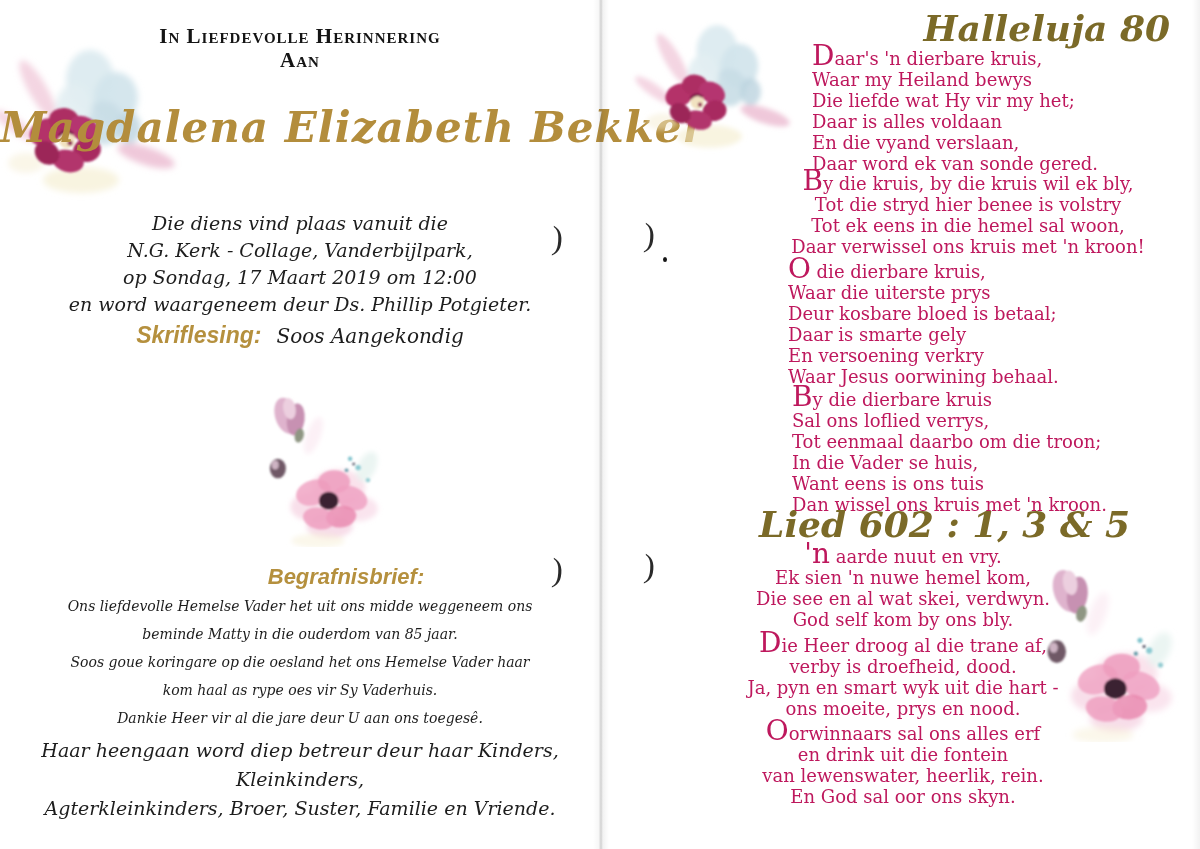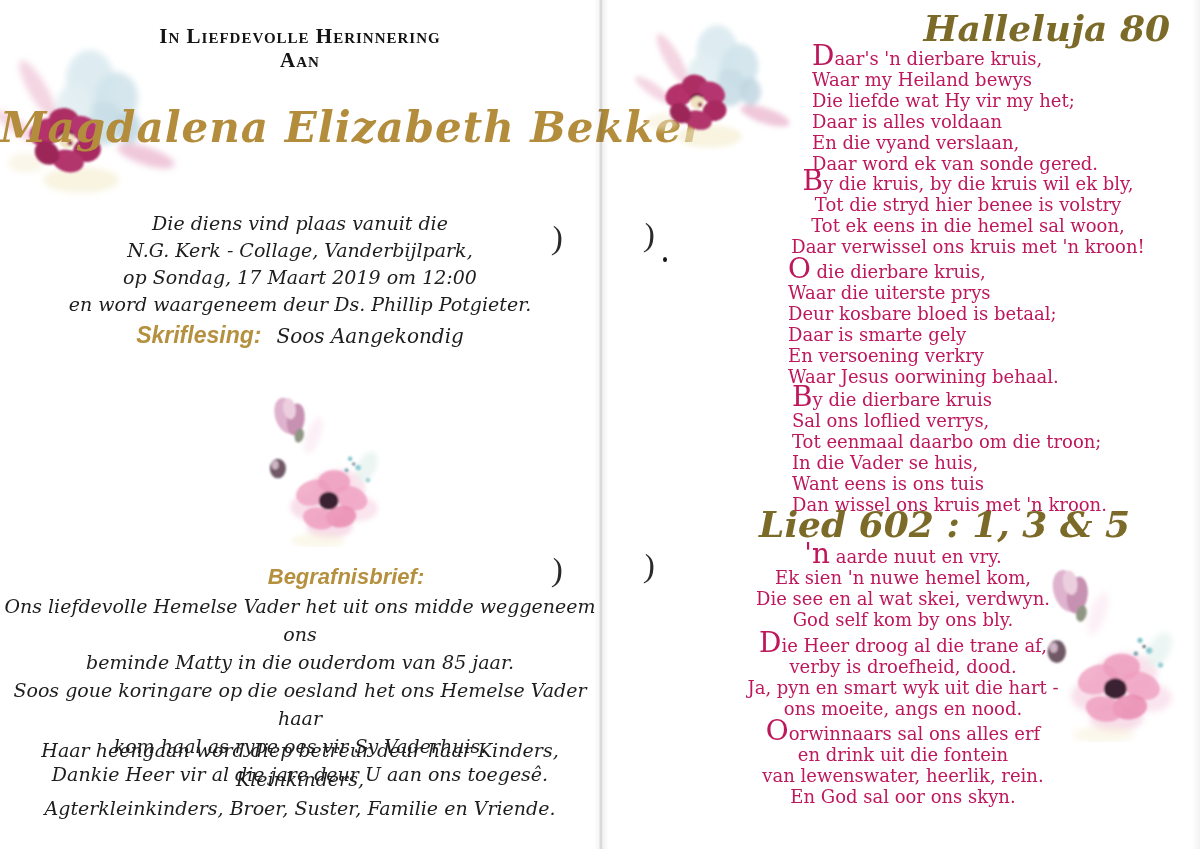--- a/index.html
+++ b/index.html
@@ -29,21 +29,21 @@
   .service-block{position:absolute;left:0;top:210px;width:600px;text-align:center;
     font-size:19px;line-height:27px;font-style:italic;}
 
   .skriflesing{position:absolute;left:0;top:322px;width:600px;text-align:center;font-style:italic;}
   .gold-script{font-family:Liberation Sans, sans-serif;font-style:italic;font-weight:bold;color:#b5903e;}
   .skriflesing .gold-script{font-size:23px;}
   .skriflesing .value{font-size:20px;color:#1d1d1d;margin-left:10px;}
 
   .begrafnis-label{position:absolute;left:0;top:564px;width:600px;text-align:center;font-size:22px;padding-left:46px;}
   .begrafnis-block{position:absolute;left:0;top:592px;width:600px;text-align:center;
-    font-size:19px;line-height:28px;font-style:italic;}
+    font-size:14px;line-height:28px;font-style:italic;}
   .mourning-block{position:absolute;left:0;top:736px;width:600px;text-align:center;
     font-size:19px;line-height:29px;font-style:italic;}
 
   
   .hymn-title{position:absolute;font-family:"DejaVu Serif",serif;font-style:italic;font-weight:600;
     font-size:36px;line-height:36px;color:#7b6a28;text-align:right;}
   .hymn1-title{left:170px;top:10px;width:400px;}
   .hymn2-title{left:130px;top:506px;width:400px;}
 
   .stanza{position:absolute;font-size:18px;line-height:21px;color:#be185d;}
@@ -229,21 +229,21 @@
     <div class="stanza s5">
         <div class="line">'n aarde nuut en vry.</div>
         <div class="line">Ek sien 'n nuwe hemel kom,</div>
         <div class="line">Die see en al wat skei, verdwyn.</div>
         <div class="line">God self kom by ons bly.</div>
       </div>
     <div class="stanza s6">
         <div class="line">Die Heer droog al die trane af,</div>
         <div class="line">verby is droefheid, dood.</div>
         <div class="line">Ja, pyn en smart wyk uit die hart -</div>
-        <div class="line">ons moeite, angs en nood.</div>
+        <div class="line">ons moeite, prys en nood.</div>
       </div>
     <div class="stanza s7">
         <div class="line">Oorwinnaars sal ons alles erf</div>
         <div class="line">en drink uit die fontein</div>
         <div class="line">van lewenswater, heerlik, rein.</div>
         <div class="line">En God sal oor ons skyn.</div>
       </div>
 
     <div class="flower" style="left:405px;top:552px;">
       <svg width="196" height="190" viewBox="0 0 190 185">

